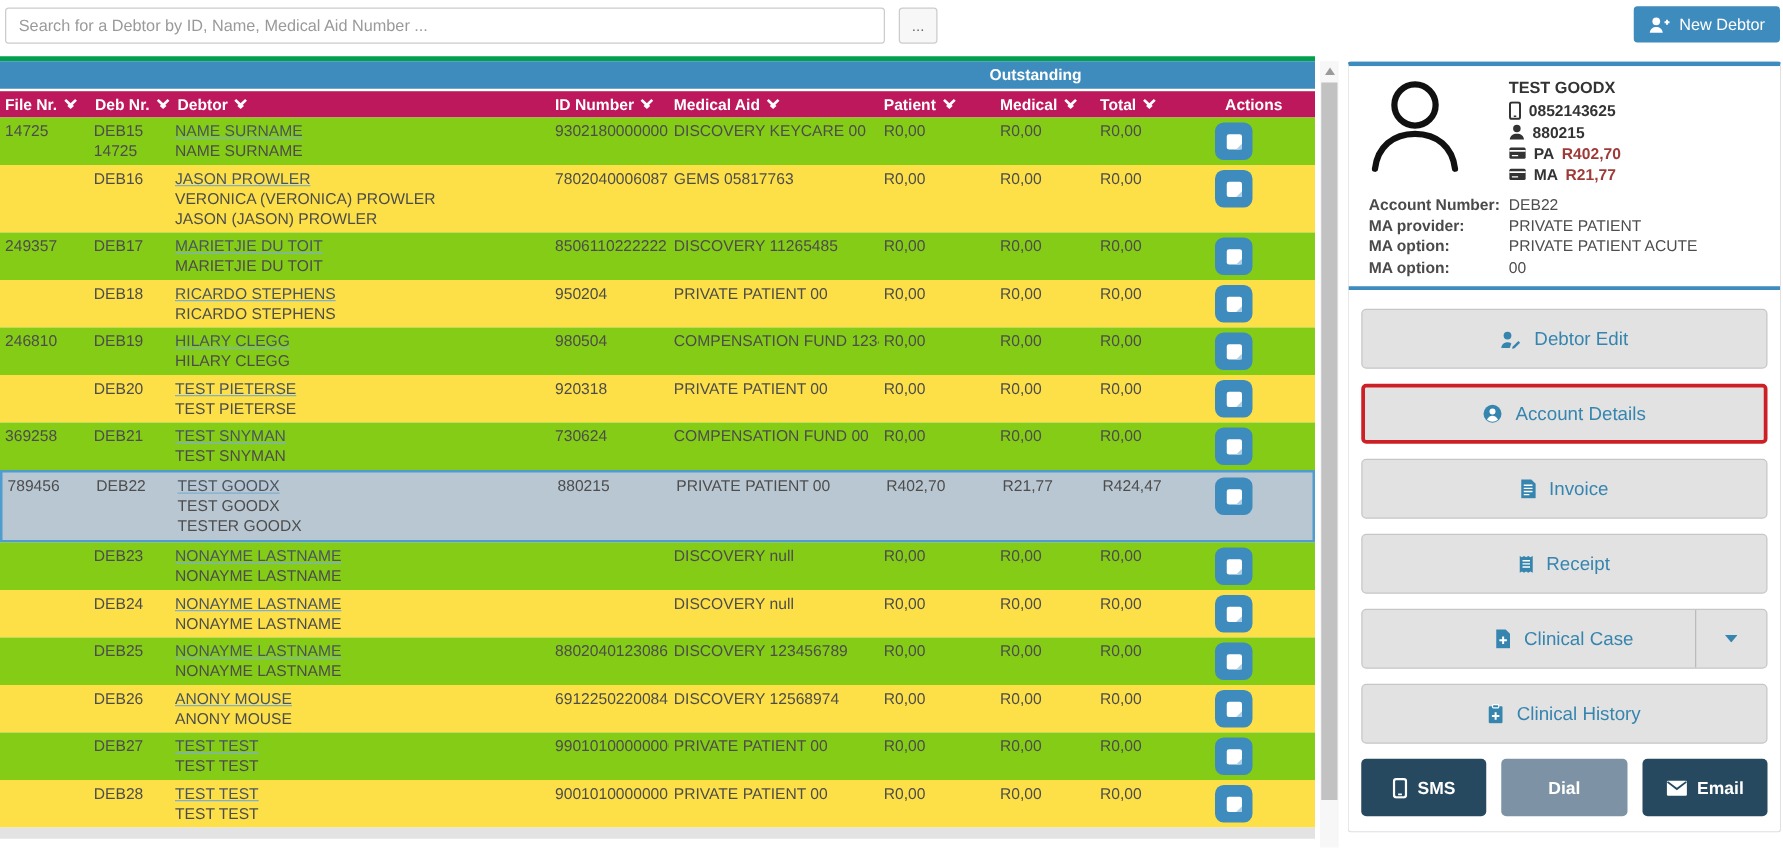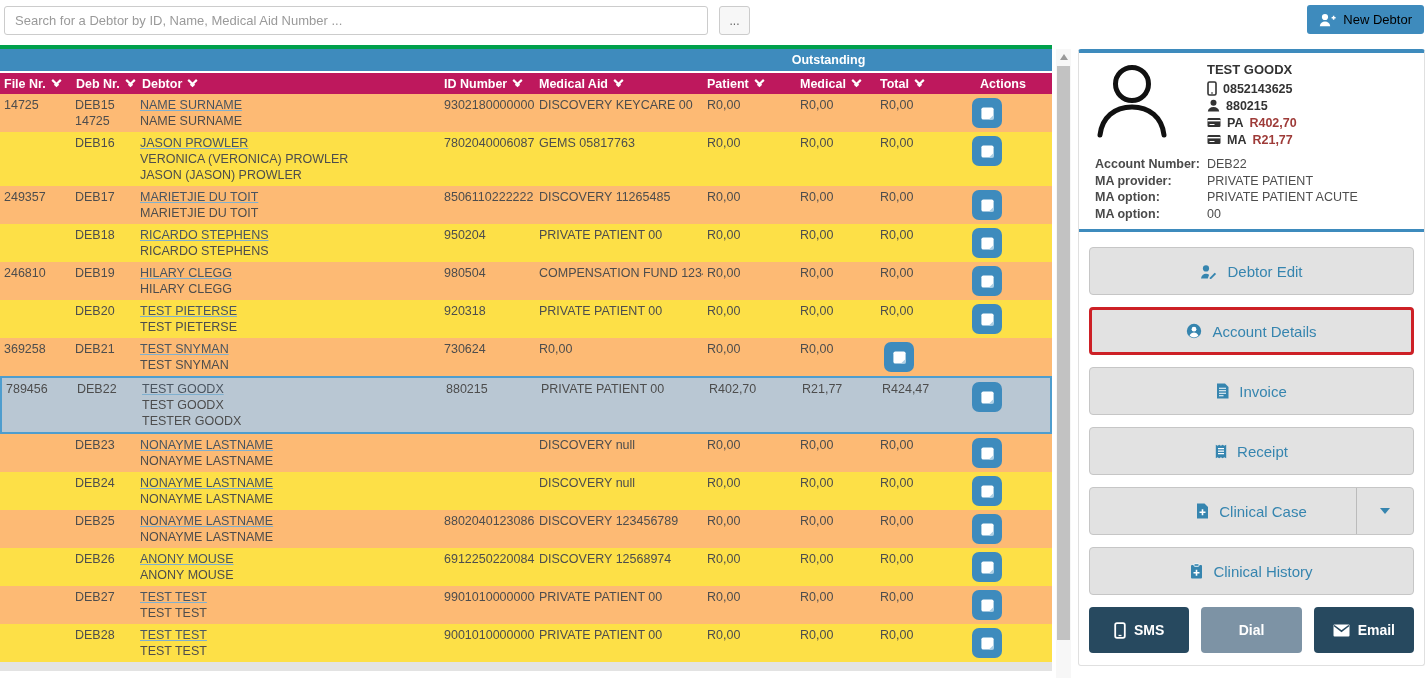--- a/index.html
+++ b/index.html
@@ -9,36 +9,36 @@
   
   .topbar { position:absolute; left:0; top:0; width:1426px; height:52px; background:#fff; }
   .search-input { position:absolute; left:4px; top:6px; width:704px; height:29px;
                   border:1px solid #ccc; border-radius:3px; padding:0 10px;
                   font-size:13px; color:#555; font-family:inherit; }
   .search-input::placeholder { color:#9a9a9a; }
   .more-btn { position:absolute; left:719px; top:6px; width:31px; height:29px;
               background:#f7f7f7; border:1px solid #ccc; border-radius:3px;
               color:#666; font-size:12px; cursor:pointer; }
   .new-debtor-btn { position:absolute; right:2px; top:5px; height:29px;
-                    background:#3e8bbd; border:none; border-radius:3px; color:#000000;
+                    background:#3e8bbd; border:none; border-radius:3px; color:#ffffff;
                     font-size:13px; padding:0 12px; cursor:pointer;
                     display:flex; align-items:center; gap:7px; font-family:inherit; }
 
   
   .table-area { position:absolute; left:0; top:45px; width:1052px; }
   .green-bar { height:4px; background:#00a04c; }
   .tgrid { display:grid; grid-template-columns:72px 66px 302px 95px 168px 93px 80px 78px 1fr; }
   .grp-row { height:24px; background:#3e8bbd; border-bottom:2px solid #fff; align-items:center; }
   .grp-label { color:#fff; font-weight:bold; font-size:12.5px; text-align:center; }
   .hdr-row { height:21px; background:#be185d; align-items:center; }
   .hcell { color:#fff; font-weight:bold; font-size:12.5px; padding-left:4px;
            display:flex; align-items:center; gap:5px; white-space:nowrap; }
   .hcell.center { justify-content:center; padding-left:0; }
   .trow { font-size:12.5px; color:#4d4d4d; line-height:16px; }
-  .trow.gray { background:#fdba74; }
+  .trow.gray { background:#84cc16; }
   .trow.white { background:#fde047; }
   .trow.sel { background:#b9c7d3; border:2px solid #4e9dce; }
   .cell { padding:3px 4px 3px 4px; white-space:nowrap; overflow:hidden; }
   .c-deb { padding-left:3px; }
   .c-debtor { padding-left:2px; }
   .debtor-link { text-decoration:underline; text-decoration-color:#7fb0d0; color:#4a5560; cursor:pointer; }
   .c-actions { display:flex; justify-content:center; padding-right:36px; align-items:flex-start; }
   .note-btn { width:30px; height:30px; background:#3e8bbd; border:none; border-radius:7px;
               margin-top:1px; display:flex; align-items:center; justify-content:center; cursor:pointer; }
   .filler { background:#e3e3e3; height:9px; }
@@ -338,20 +338,21 @@
       <div class="tgrid trow gray">
         <div class="cell c-file">369258</div>
         <div class="cell c-deb">
           <div>DEB21</div>
         </div>
         <div class="cell c-debtor">
           <div class="debtor-link">TEST SNYMAN</div>
           <div>TEST SNYMAN</div>
         </div>
         <div class="cell">730624</div>
+        <div class="cell">COMPENSATION FUND 00</div>
         <div class="cell">R0,00</div>
         <div class="cell">R0,00</div>
         <div class="cell">R0,00</div>
         <div class="cell c-actions">
           <button class="note-btn">
             <span class="ic">
               <svg width="15" height="15" viewBox="0 0 16 16">
                 <rect x="1.5" y="1.5" width="13" height="13" rx="2" fill="#fff"></rect>
                 <path d="M14.5 9.5l-5 5h5z" fill="#aecfe4"></path>
               </svg>

